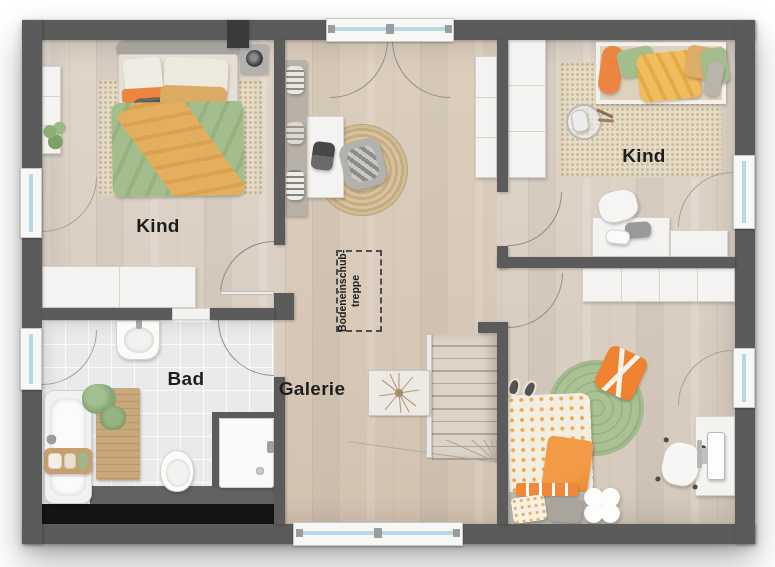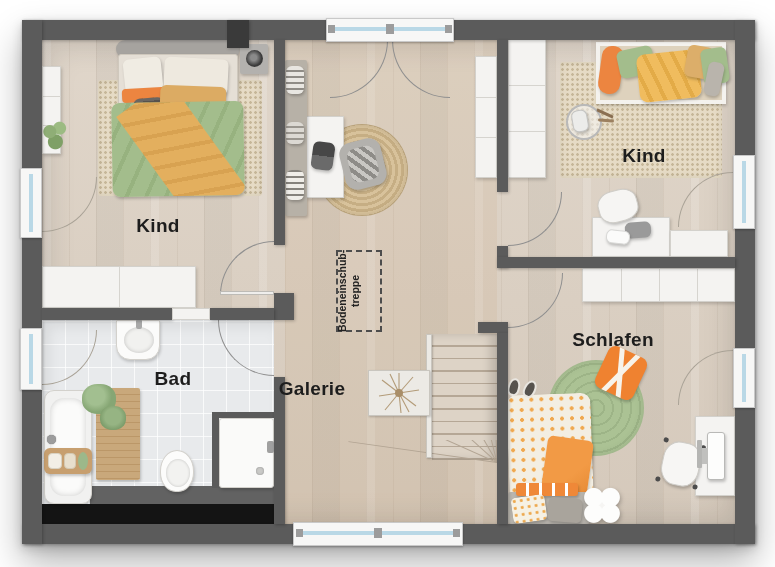--- a/index.html
+++ b/index.html
@@ -201,21 +201,21 @@
   <div class="furn" style="left:116px;top:320px;width:44px;height:40px;border-radius:0 0 14px 14px;background:#fbfbfa;">
     <div style="left:7px;top:6px;width:30px;height:26px;border-radius:50%;background:#f1f1ef;box-shadow:inset 0 0 4px rgba(0,0,0,.2);"></div>
     <div style="left:19px;top:-2px;width:6px;height:10px;background:#a8a8a8;border-radius:2px;"></div>
   </div>
   <div class="halfwall" style="left:212px;top:412px;width:7px;height:76px;z-index:21;background:var(--wall,#5b5b5b);"></div>
   <div class="halfwall" style="left:212px;top:412px;width:62px;height:6px;z-index:21;background:var(--wall,#5b5b5b);"></div>
   <div class="furn" style="left:219px;top:418px;width:55px;height:70px;background:#fafaf9;border-radius:3px;">
     <div style="left:36px;top:48px;width:8px;height:8px;border-radius:50%;background:#c9c9c7;box-shadow:inset 0 0 2px #888;"></div>
     <div style="left:47px;top:22px;width:7px;height:12px;background:#a0a0a0;border-radius:2px;"></div>
   </div>
-  <div class="lbl" style="left:173px;top:379px;">Bad</div>
+  <div class="lbl" style="left:186px;top:379px;">Bad</div>
 
   <div class="furn" style="left:582px;top:268px;width:153px;height:34px;">
     <div class="seam-v" style="left:38px;top:0;width:1px;height:32px;"></div>
     <div class="seam-v" style="left:76px;top:0;width:1px;height:32px;"></div>
     <div class="seam-v" style="left:114px;top:0;width:1px;height:32px;"></div>
   </div>
   <div class="rug-round-green" style="left:548px;top:360px;width:96px;height:96px;"></div>
   <div class="soft" style="left:600px;top:350px;width:42px;height:46px;background:#ef8230;border-radius:8px;transform:rotate(25deg);overflow:hidden;">
     <div style="left:18px;top:-4px;width:5px;height:56px;background:#f7f3ea;transform:rotate(20deg);"></div>
     <div style="left:18px;top:-4px;width:5px;height:56px;background:#f7f3ea;transform:rotate(-20deg);"></div>
@@ -241,21 +241,20 @@
   <div class="furn" style="left:695px;top:416px;width:40px;height:80px;"></div>
   <div class="soft" style="left:707px;top:432px;width:18px;height:48px;background:#fdfdfc;border:1px solid #b9b9b7;border-radius:3px;z-index:23;"></div>
   <div style="left:702px;top:448px;width:6px;height:16px;background:#c0c0be;z-index:23;"></div>
   <div style="left:697px;top:440px;width:5px;height:28px;background:#b5b5b3;border-radius:1px;z-index:23;"></div>
   <div class="soft" style="left:662px;top:442px;width:38px;height:44px;background:#f7f6f4;border:1px solid #cfcdc8;border-radius:40%;transform:rotate(12deg);">
     <div style="left:-4px;top:-2px;width:5px;height:5px;border-radius:50%;background:#4c4c4c;"></div>
     <div style="left:34px;top:-2px;width:5px;height:5px;border-radius:50%;background:#4c4c4c;"></div>
     <div style="left:-4px;top:38px;width:5px;height:5px;border-radius:50%;background:#4c4c4c;"></div>
     <div style="left:34px;top:38px;width:5px;height:5px;border-radius:50%;background:#4c4c4c;"></div>
   </div>
-  <div class="lbl" style="left:613px;top:340px;">Schlafen</div>
 
   <div class="wall" style="left:22px;top:20px;width:733px;height:20px;"></div>
   <div class="wall" style="left:22px;top:524px;width:733px;height:20px;"></div>
   <div class="wall" style="left:22px;top:20px;width:20px;height:524px;"></div>
   <div class="wall" style="left:735px;top:20px;width:20px;height:524px;"></div>
   <div class="wall" style="left:227px;top:20px;width:22px;height:28px;background:#3a3a3a;z-index:56;"></div>
 
   <div class="wall" style="left:274px;top:40px;width:11px;height:205px;"></div>
   <div class="wall" style="left:274px;top:293px;width:20px;height:27px;"></div>
   <div class="wall" style="left:42px;top:308px;width:130px;height:12px;"></div>

